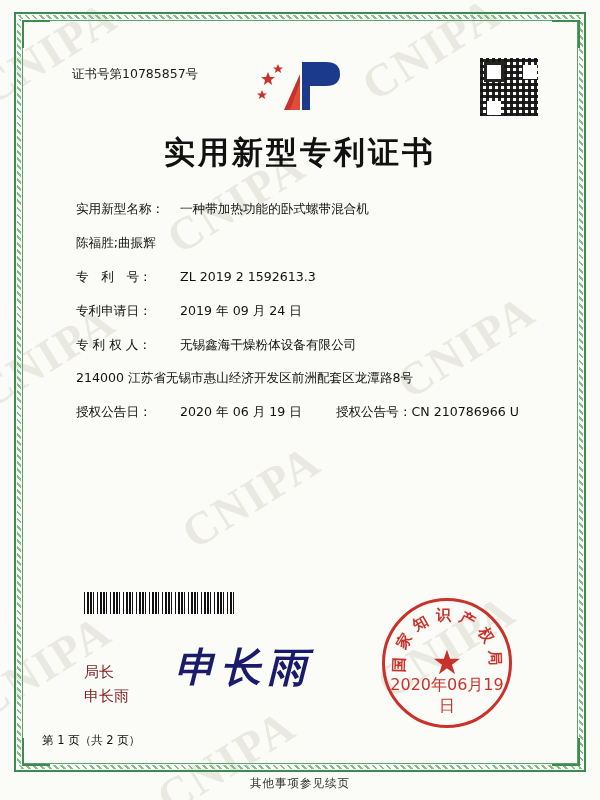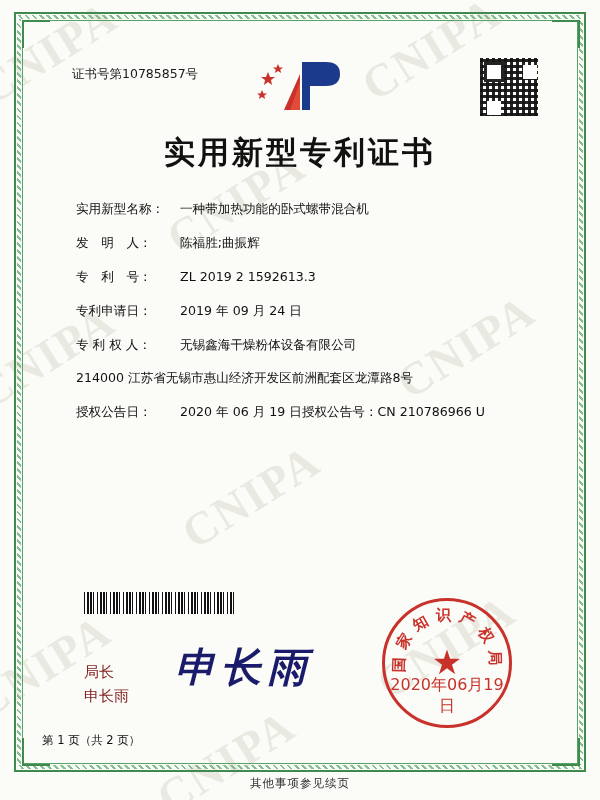--- a/index.html
+++ b/index.html
@@ -106,21 +106,21 @@
     font-size:31px;
     letter-spacing:3px;
     color:#111;
   }
 
   .fields{position:absolute;left:76px;top:200px;width:452px;}
   .row{display:flex;align-items:flex-end;margin-bottom:15px;font-size:12.6px;color:#111;line-height:1.5;}
   .lbl{width:104px;flex:none;letter-spacing:0px;}
   .val{flex:1;}
   .row.two .val{flex:none;}
-  .inline-lbl{}
+  .inline-lbl{margin-left:34px;}
 
   .notice{
     position:absolute;left:76px;top:455px;width:452px;
     font-size:11.6px;line-height:1.75;color:#111;text-align:justify;
   }
   .notice p{margin:0 0 2px 0;text-indent:2em;}
 
   .barcode{
     position:absolute;left:84px;top:592px;width:150px;height:22px;
     background:repeating-linear-gradient(90deg,
@@ -208,21 +208,20 @@
   </div>
 
   <div class="title">实用新型专利证书</div>
 
   <div class="fields">
     <div class="row">
       <div class="lbl">实用新型名称：</div>
       <div class="val">一种带加热功能的卧式螺带混合机</div>
     </div>
     <div class="row">
-      <div class="lbl">发　明　人：</div>
       <div class="val">陈福胜;曲振辉</div>
     </div>
     <div class="row">
       <div class="lbl">专　利　号：</div>
       <div class="val">ZL 2019 2 1592613.3</div>
     </div>
     <div class="row">
       <div class="lbl">专利申请日：</div>
       <div class="val">2019 年 09 月 24 日</div>
     </div>

